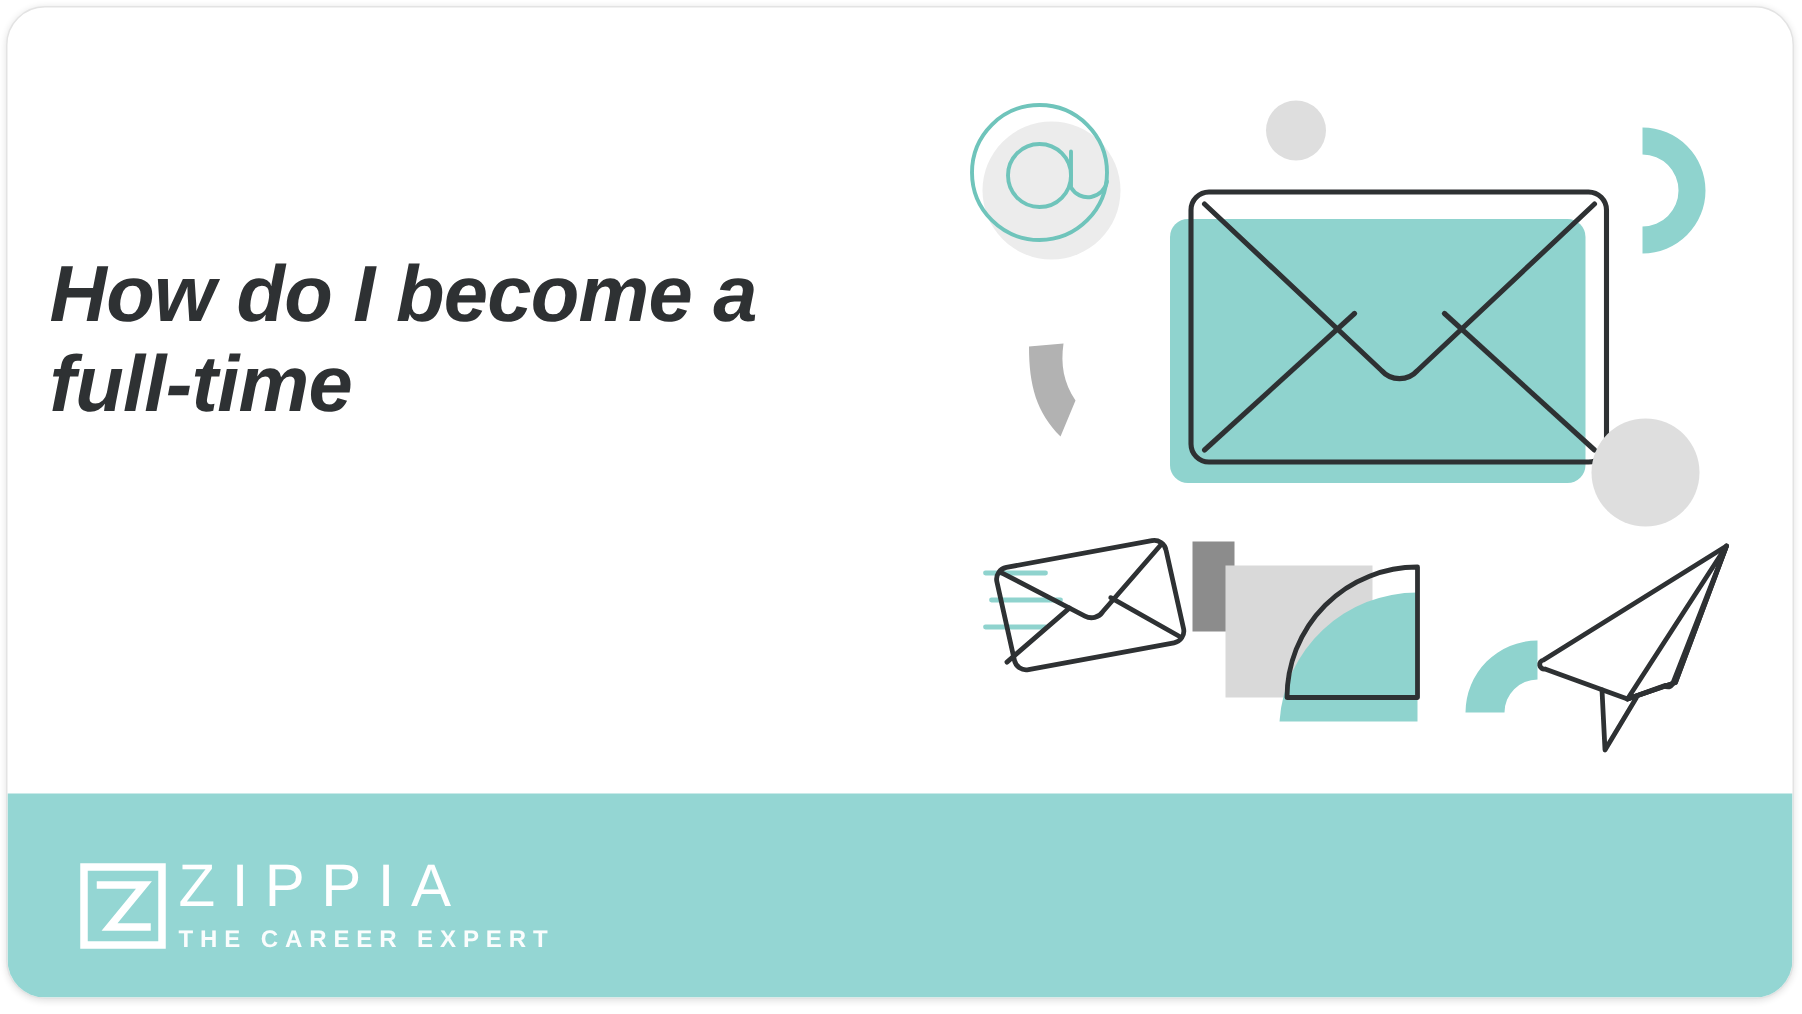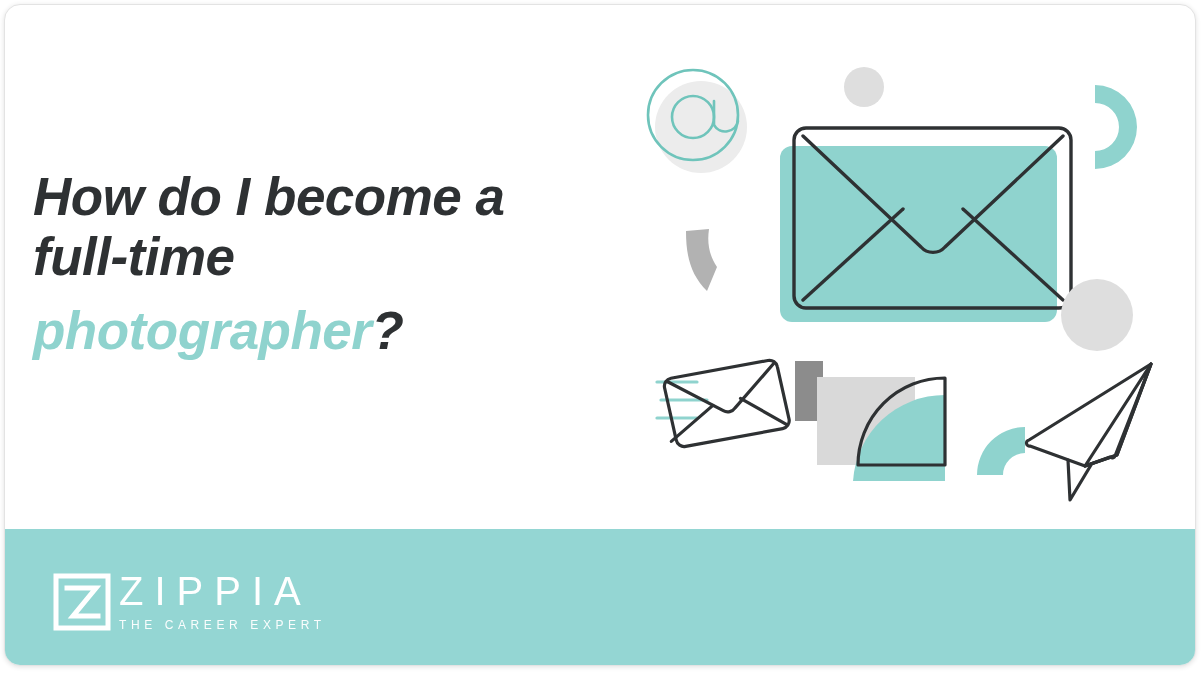--- a/index.html
+++ b/index.html
@@ -20,21 +20,21 @@
   }
 
   
   .card {
     position: absolute;
     left: 4px;
     top: 4px;
     width: 1192px;
     height: 662px;
     background: #ffffff;
-    border-radius: 16px;
+    border-radius: 26px;
     border: 1px solid #e3e3e3;
     box-shadow: 0 1px 5px rgba(0,0,0,0.12);
     overflow: hidden;
     box-sizing: border-box;
   }
 
   
   .headline {
     position: absolute;
     left: 28px;
@@ -76,24 +76,24 @@
   .logo-word {
     color: #ffffff;
     font-size: 40px;
     letter-spacing: 11px;
     line-height: 1;
     font-weight: 400;
     font-family: "Liberation Sans", sans-serif;
   }
   .logo-tag {
     color: #ffffff;
-    font-size: 12px;
+    font-size: 16px;
     letter-spacing: 4.6px;
     margin-top: 7px;
-    font-weight: 400;
+    font-weight: 700;
     opacity: 0.96;
     font-family: "Liberation Sans", sans-serif;
   }
 
   
   .illus {
     position: absolute;
     left: 620px;
     top: 24px;
     width: 572px;
@@ -104,21 +104,20 @@
 </head>
 <body>
 
 <div id="stage">
 
   <div class="card">
 
     <div class="headline">
       <span>How do I become a</span>
       <span>full-time</span>
-      <span class="line3"><span class="accent">photographer</span><span class="qmark">?</span></span>
     </div>
 
     <div class="illus">
       <svg width="572" height="480" viewBox="0 0 572 480" xmlns="http://www.w3.org/2000/svg">
 
         <circle cx="76" cy="98" r="46" fill="#ECECEC"></circle>
 
         <g fill="none" stroke="#6FC4BB" stroke-width="2.6" stroke-linecap="round">
           <circle cx="68" cy="86" r="45"></circle>
           <circle cx="68" cy="88" r="21"></circle>

